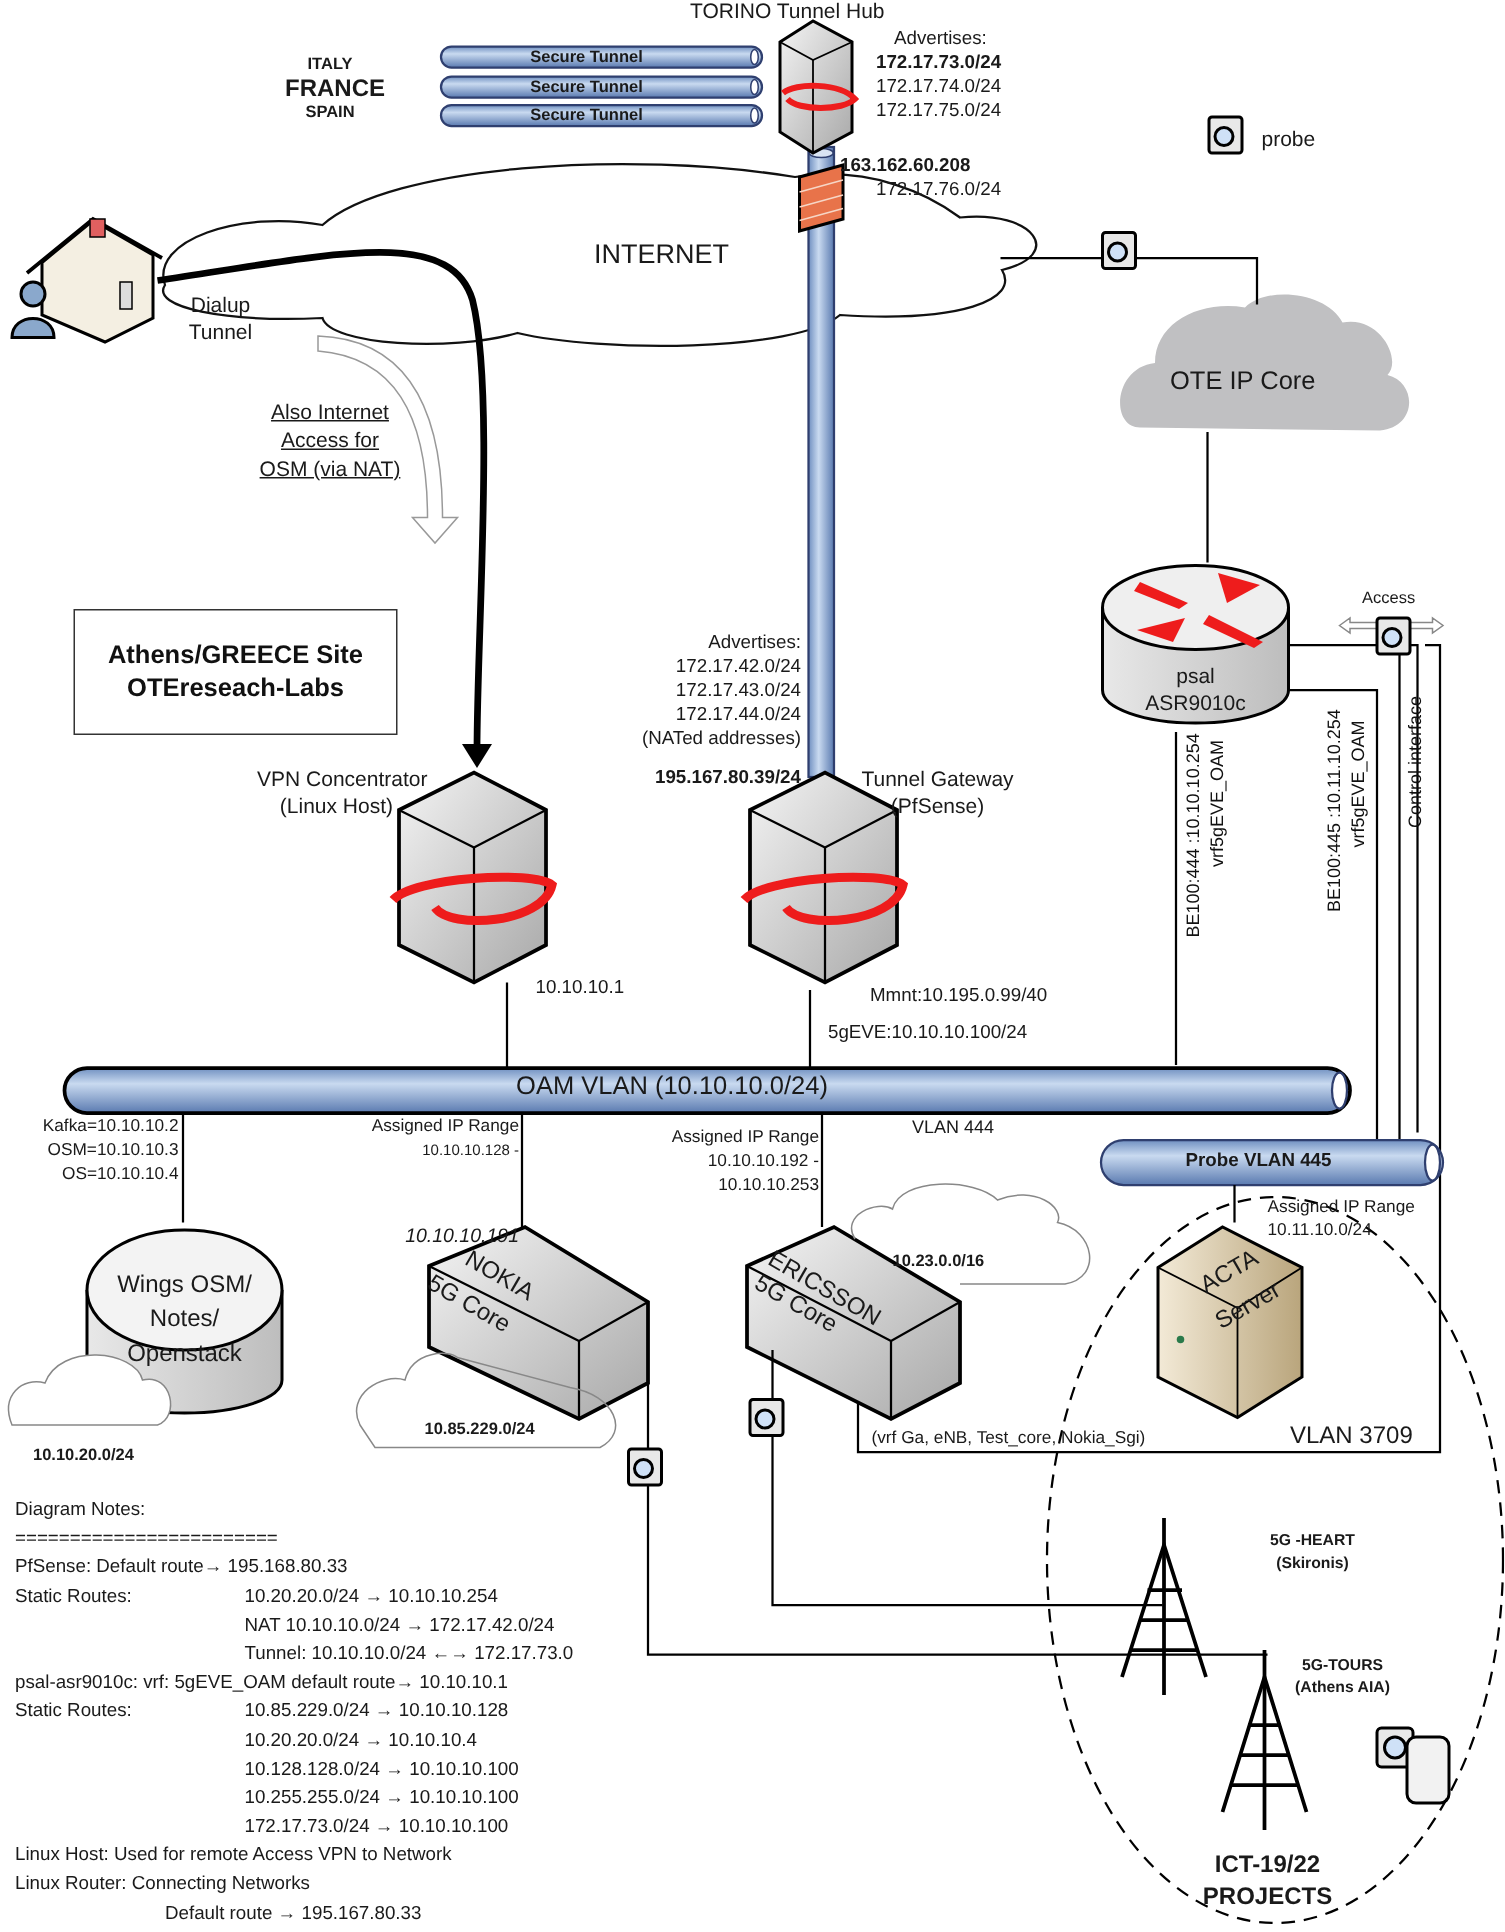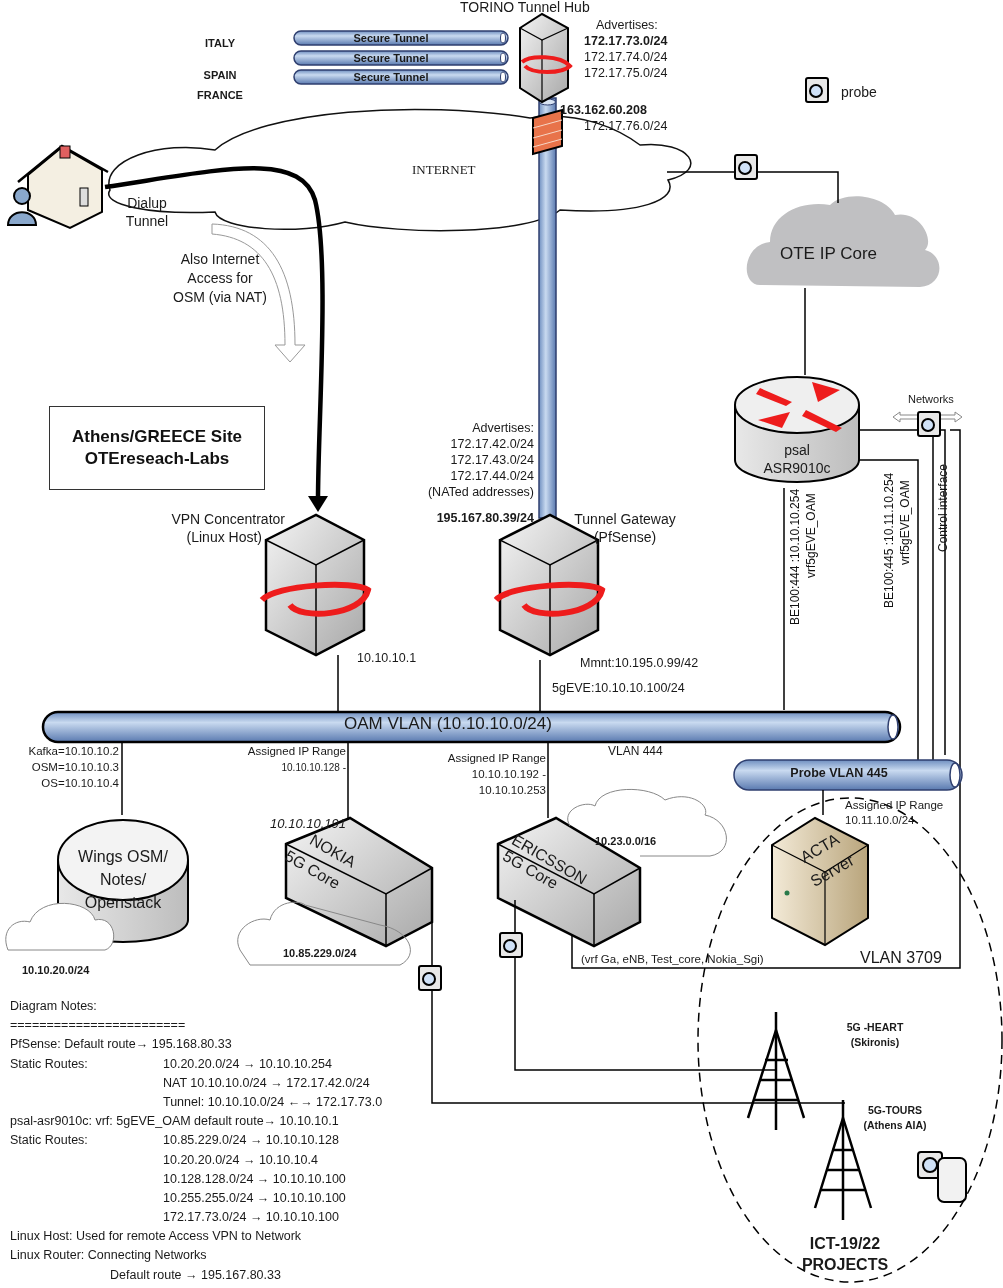--- a/index.html
+++ b/index.html
@@ -212,60 +212,60 @@
 
 <div class="t" style="left:460px; top:0px; font-size:14px;">TORINO Tunnel  Hub</div>
 <div class="t" style="left:596px; top:18px;">Advertises:</div>
 <div class="t b" style="left:584px; top:34px;">172.17.73.0/24</div>
 <div class="t" style="left:584px; top:50px;">172.17.74.0/24</div>
 <div class="t" style="left:584px; top:66px;">172.17.75.0/24</div>
 <div class="t" style="left:584px; top:82px;margin-top:37px;">172.17.76.0/24</div>
 <div class="t b" style="left:560px; top:103px;">163.162.60.208</div>
 
 <div class="t b c" style="left:190px; top:36px; width:60px; font-size:11px;">ITALY</div>
-<div class="t b c" style="left:190px; top:52px; width:60px; font-size:11px;margin-top:36px;">FRANCE</div>
+<div class="t b c" style="left:190px; top:52px; width:60px; font-size:16px;">FRANCE</div>
 <div class="t b c" style="left:190px; top:68px; width:60px; font-size:11px;">SPAIN</div>
 <div class="t b c" style="left:294px; top:31px; width:194px; font-size:11px;">Secure Tunnel</div>
 <div class="t b c" style="left:294px; top:51px; width:194px; font-size:11px;">Secure Tunnel</div>
 <div class="t b c" style="left:294px; top:70px; width:194px; font-size:11px;">Secure Tunnel</div>
 
 <div class="t" style="left:841px; top:85px; font-size:14px;">probe</div>
-<div class="t" style="left:412px; top:162px; font-size:13px;font-family:Liberation Serif, serif;">INTERNET</div>
+<div class="t" style="left:396px; top:162px; font-size:18px;">INTERNET</div>
 <div class="t c" style="left:112px; top:196px; width:70px; font-size:14px;">Dialup</div>
 <div class="t c" style="left:112px; top:214px; width:70px; font-size:14px;">Tunnel</div>
-<div class="t c" style="left:160px; top:250px; width:120px; font-size:14px; line-height:19px;">
+<div class="t c" style="left:160px; top:265px; width:120px; font-size:14px; line-height:19px;text-decoration:underline;">
   <div>Also Internet</div>
   <div>Access for</div>
   <div>OSM (via NAT)</div>
 </div>
 <div class="t" style="left:780px; top:246px; font-size:17px;">OTE IP Core</div>
 
 <div class="sitebox">
   <div>Athens/GREECE Site</div>
   <div>OTEreseach-Labs</div>
 </div>
 
 <div class="t c" style="left:767px; top:443px; width:60px; font-size:14px;">psal</div>
 <div class="t c" style="left:757px; top:461px; width:80px; font-size:14px;">ASR9010c</div>
-<div class="t" style="left:908px; top:392px; font-size:11px;">Networks</div>
+<div class="t" style="left:908px; top:392px; font-size:11px;">Access</div>
 <div class="vt" style="left:788px; top:625px;">BE100:444 :10.10.10.254</div>
 <div class="vt" style="left:804px; top:578px;">vrf5gEVE_OAM</div>
 <div class="vt" style="left:882px; top:608px;">BE100:445 :10.11.10.254</div>
 <div class="vt" style="left:898px; top:565px;">vrf5gEVE_OAM</div>
 <div class="vt" style="left:936px; top:552px;">Control interface</div>
 
 <div class="t r" style="left:400px; top:421px; width:134px;">Advertises:</div>
 <div class="t r" style="left:400px; top:437px; width:134px;">172.17.42.0/24</div>
 <div class="t r" style="left:400px; top:453px; width:134px;">172.17.43.0/24</div>
 <div class="t r" style="left:400px; top:469px; width:134px;">172.17.44.0/24</div>
 <div class="t r" style="left:400px; top:485px; width:134px;">(NATed addresses)</div>
 <div class="t b r" style="left:400px; top:511px; width:134px;">195.167.80.39/24</div>
 <div class="t c" style="left:570px; top:512px; width:110px; font-size:14px;">Tunnel Gateway</div>
 <div class="t c" style="left:570px; top:530px; width:110px; font-size:14px;">(PfSense)</div>
-<div class="t" style="left:580px; top:656px;">Mmnt:10.195.0.99/42</div>
+<div class="t" style="left:580px; top:656px;">Mmnt:10.195.0.99/40</div>
 <div class="t" style="left:552px; top:681px;">5gEVE:10.10.10.100/24</div>
 
 <div class="t r" style="left:130px; top:512px; width:155px; font-size:14px;">VPN Concentrator</div>
 <div class="t r" style="left:130px; top:530px; width:132px; font-size:14px;">(Linux Host)</div>
 <div class="t" style="left:357px; top:651px;">10.10.10.1</div>
 
 <div class="t c" style="left:43px; top:716px; width:810px; font-size:17px;">OAM VLAN (10.10.10.0/24)</div>
 <div class="t" style="left:608px; top:744px; font-size:12px;">VLAN 444</div>
 <div class="t b c" style="left:734px; top:766px; width:210px;">Probe VLAN 445</div>
 <div class="t" style="left:845px; top:798px; font-size:11.5px;">Assigned IP Range</div>

